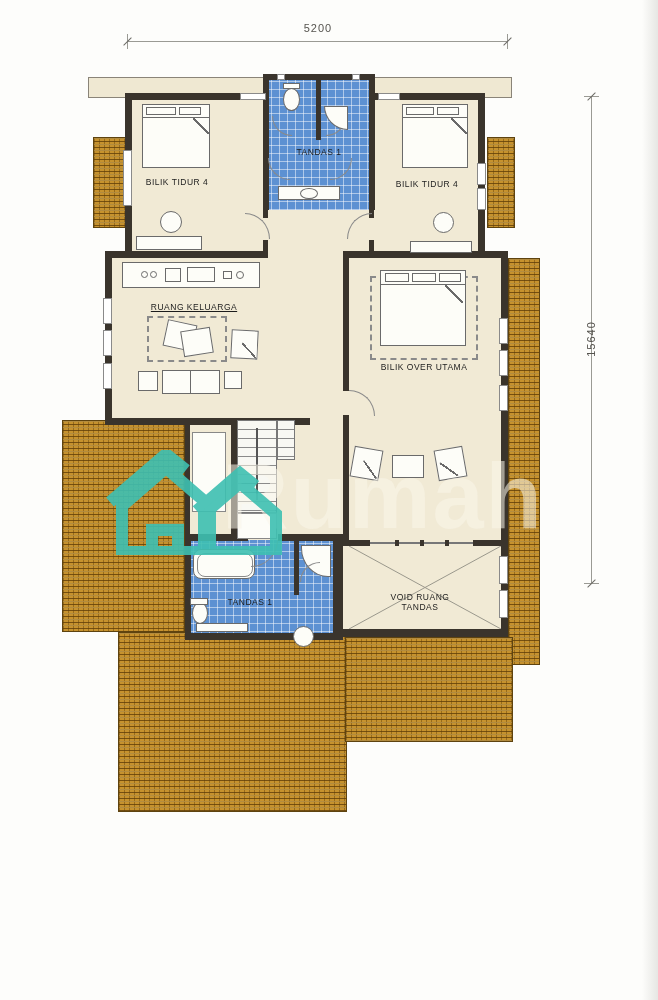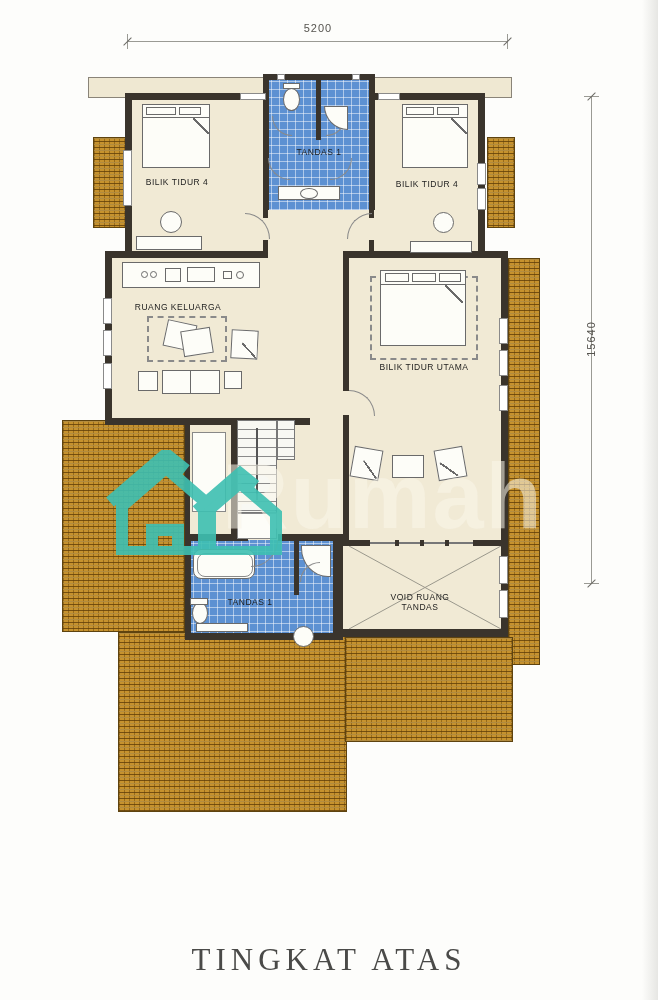--- a/index.html
+++ b/index.html
@@ -217,35 +217,34 @@
   <div class="arc arc-tr" style="left:349px;top:390px;width:26px;height:26px;"></div>
 
   <svg class="abs" style="left:349px;top:546px;" width="152" height="83">
     <line x1="0" y1="0" x2="152" y2="83" stroke="#9a988c" stroke-width="1"></line>
     <line x1="152" y1="0" x2="0" y2="83" stroke="#9a988c" stroke-width="1"></line>
   </svg>
 
   <div class="label" style="left:127px;top:177px;width:100px;">BILIK TIDUR 4</div>
   <div class="label" style="left:269px;top:147px;width:100px;">TANDAS 1</div>
   <div class="label" style="left:377px;top:179px;width:100px;">BILIK TIDUR 4</div>
-  <div class="label" style="left:128px;top:302px;width:100px;">RUANG KELUARGA</div>
-  <div class="label" style="left:364px;top:362px;width:120px;">BILIK TIDUR UTAMA</div>
+  <div class="label" style="left:144px;top:302px;width:100px;text-decoration:underline;">RUANG KELUARGA</div>
+  <div class="label" style="left:364px;top:362px;width:120px;">BILIK OVER UTAMA</div>
   <div class="label" style="left:200px;top:597px;width:100px;">TANDAS 1</div>
   <div class="label" style="left:370px;top:592px;width:100px;line-height:10px;">
     <span style="display:block;">VOID RUANG</span>
     <span style="display:block;">TANDAS</span>
   </div>
 
   <div id="wm-text">Rumah</div>
   <svg class="abs" style="left:106px;top:450px;opacity:0.9;" width="190" height="105" viewBox="0 0 190 105">
     <g fill="none" stroke="#3EC0B2" stroke-width="12">
       <path d="M16 102 V56 L60 18 L104 56 V102 Z"></path>
       <path d="M98 102 V64 L134 33 L170 64 V102 Z"></path>
       <path d="M46 102 V80 H72 V102"></path>
     </g>
     <path d="M4 52 L60 4 L80 20" fill="none" stroke="#3EC0B2" stroke-width="12"></path>
     <path d="M90 60 L134 22 L150 35" fill="none" stroke="#3EC0B2" stroke-width="10"></path>
   </svg>
 
-  <div id="title">TINGKAT ATAS</div>
 
   <div class="edge-shadow"></div>
 </div>
 
 </body></html>

